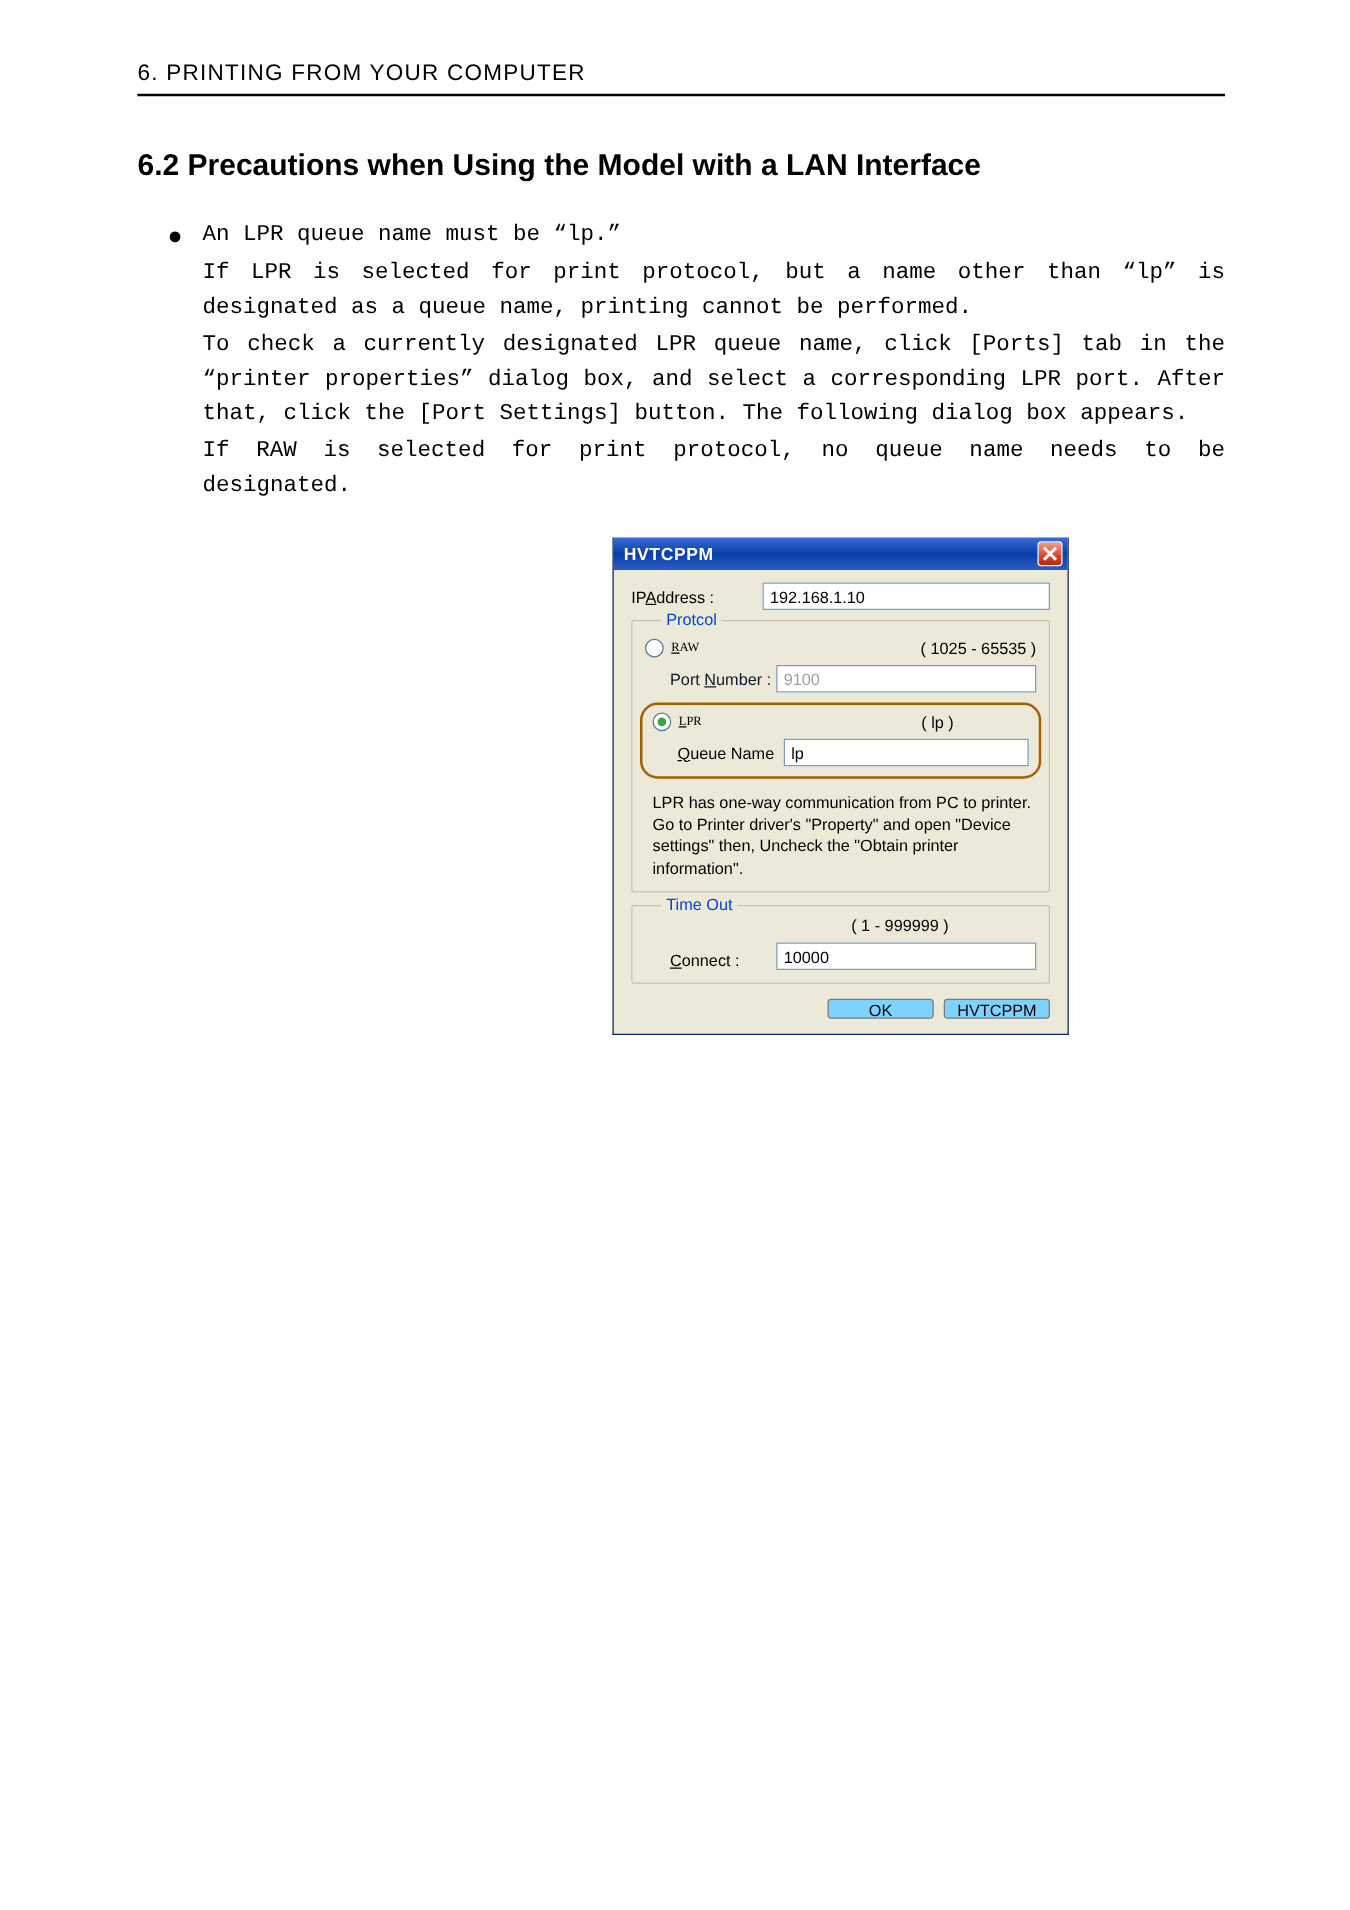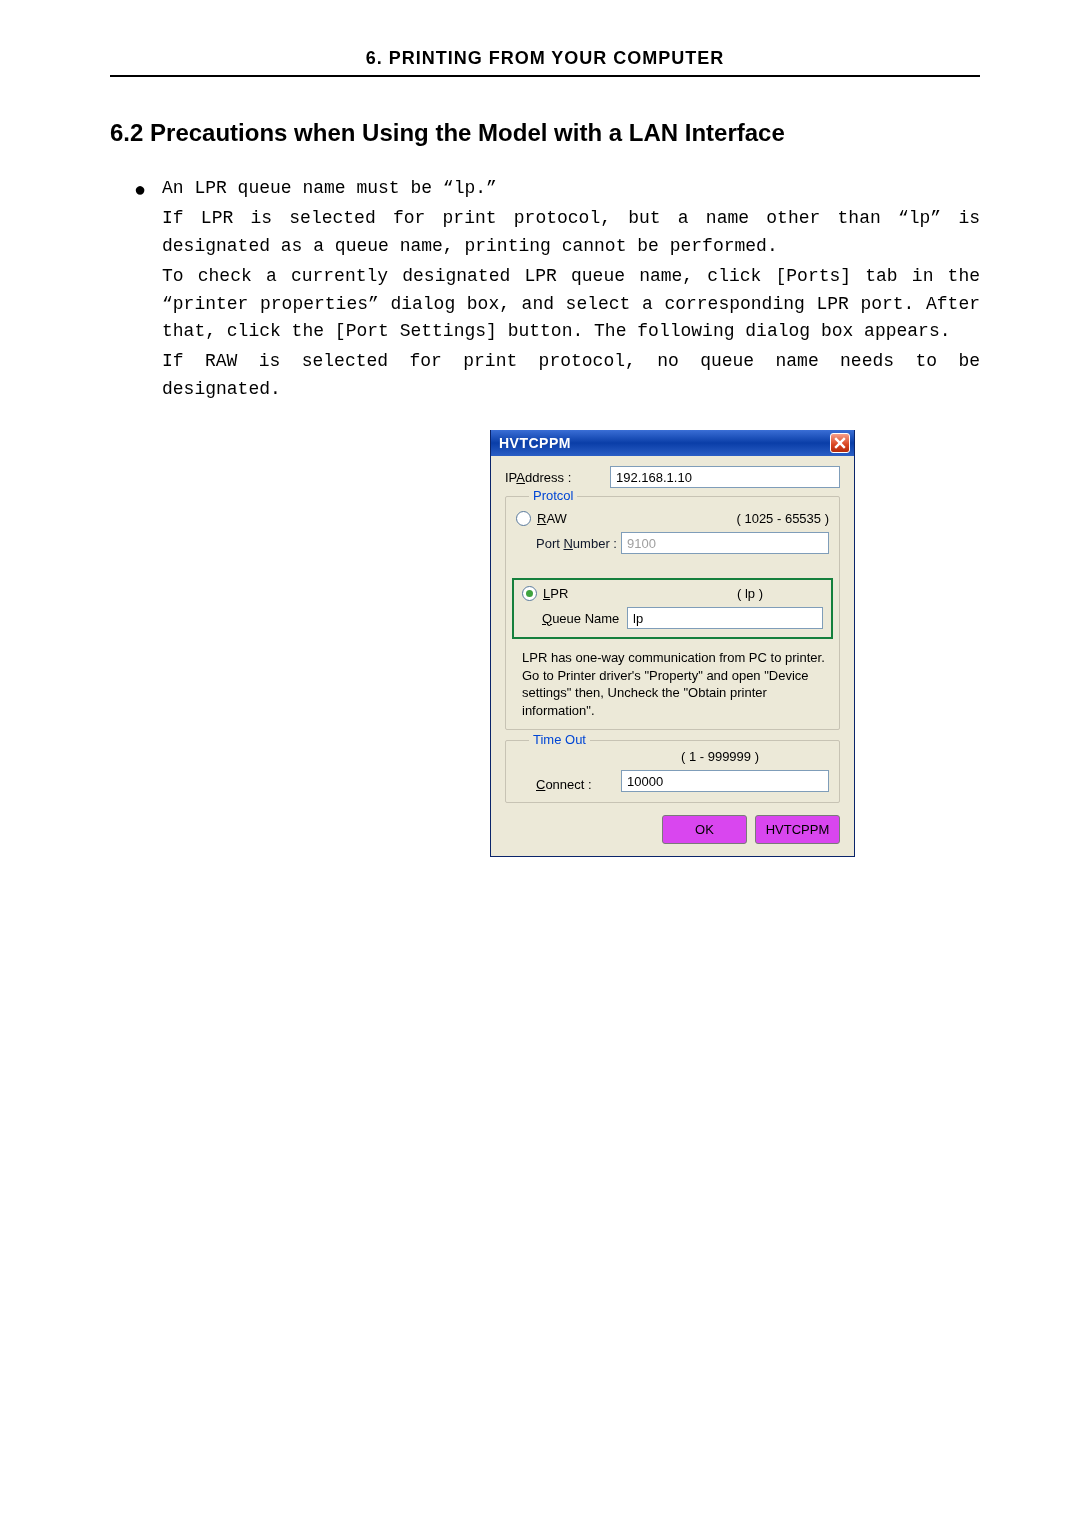--- a/index.html
+++ b/index.html
@@ -10,27 +10,26 @@
     color: #000;
   }
   .page {
     width: 1080px;
     height: 1528px;
     position: relative;
     box-sizing: border-box;
     padding: 48px 100px 40px 110px;
   }
   .header-line {
-    text-align: center;
+    text-align: left;
     font-size: 18px;
     letter-spacing: 1px;
     padding-bottom: 6px;
     border-bottom: 2.5px solid #000;
     margin-bottom: 42px;
-    font-weight: bold;
   }
   .section-title {
     font-size: 24px;
     font-weight: bold;
     margin: 0 0 28px 0;
   }
   .body-text {
     font-size: 18px;
     line-height: 1.55;
     margin-left: 24px;
@@ -158,43 +157,44 @@
   }
   .radio.selected::after {
     content: "";
     width: 7px;
     height: 7px;
     background: #3fa33f;
     border-radius: 50%;
     display: block;
   }
   .proto-label {
-    font-size: 13px;
+    font-size: 10px;
     width: 85px;
+    font-family: Liberation Serif, serif;
   }
   .proto-hint {
     font-size: 13px;
     margin-left: auto;
   }
   .sub-row {
     display: flex;
     align-items: center;
     margin-top: 6px;
     margin-left: 20px;
   }
   .sub-label {
     width: 85px;
     font-size: 13px;
   }
   .sub-label.disabled { color: #0f172a; }
   .highlight-group {
-    border: 2px solid #15803d;
-    border-radius: 0;
+    border: 2px solid #a16207;
+    border-radius: 14px;
     padding: 6px 8px 8px 8px;
-    margin-top: 24px;
+    margin-top: 8px;
     margin-left: -4px;
     margin-right: -4px;
   }
   .note-text {
     font-size: 13px;
     line-height: 1.35;
     margin-top: 10px;
     margin-left: 6px;
   }
   .timeout-row {
@@ -211,23 +211,23 @@
     margin-left: 20px;
   }
   .btn-row {
     display: flex;
     justify-content: flex-end;
     gap: 8px;
     margin-top: 12px;
   }
   .win-btn {
     width: 85px;
-    height: 29px;
+    height: 16px;
     border: 1px solid #7a7a7a;
-    background: #d946ef;
+    background: #7dd3fc;
     font-family: Tahoma, Arial, sans-serif;
     font-size: 13px;
     border-radius: 3px;
     cursor: pointer;
   }
   .footer {
     position: absolute;
     bottom: 42px;
     left: 0;
     width: 100%;

